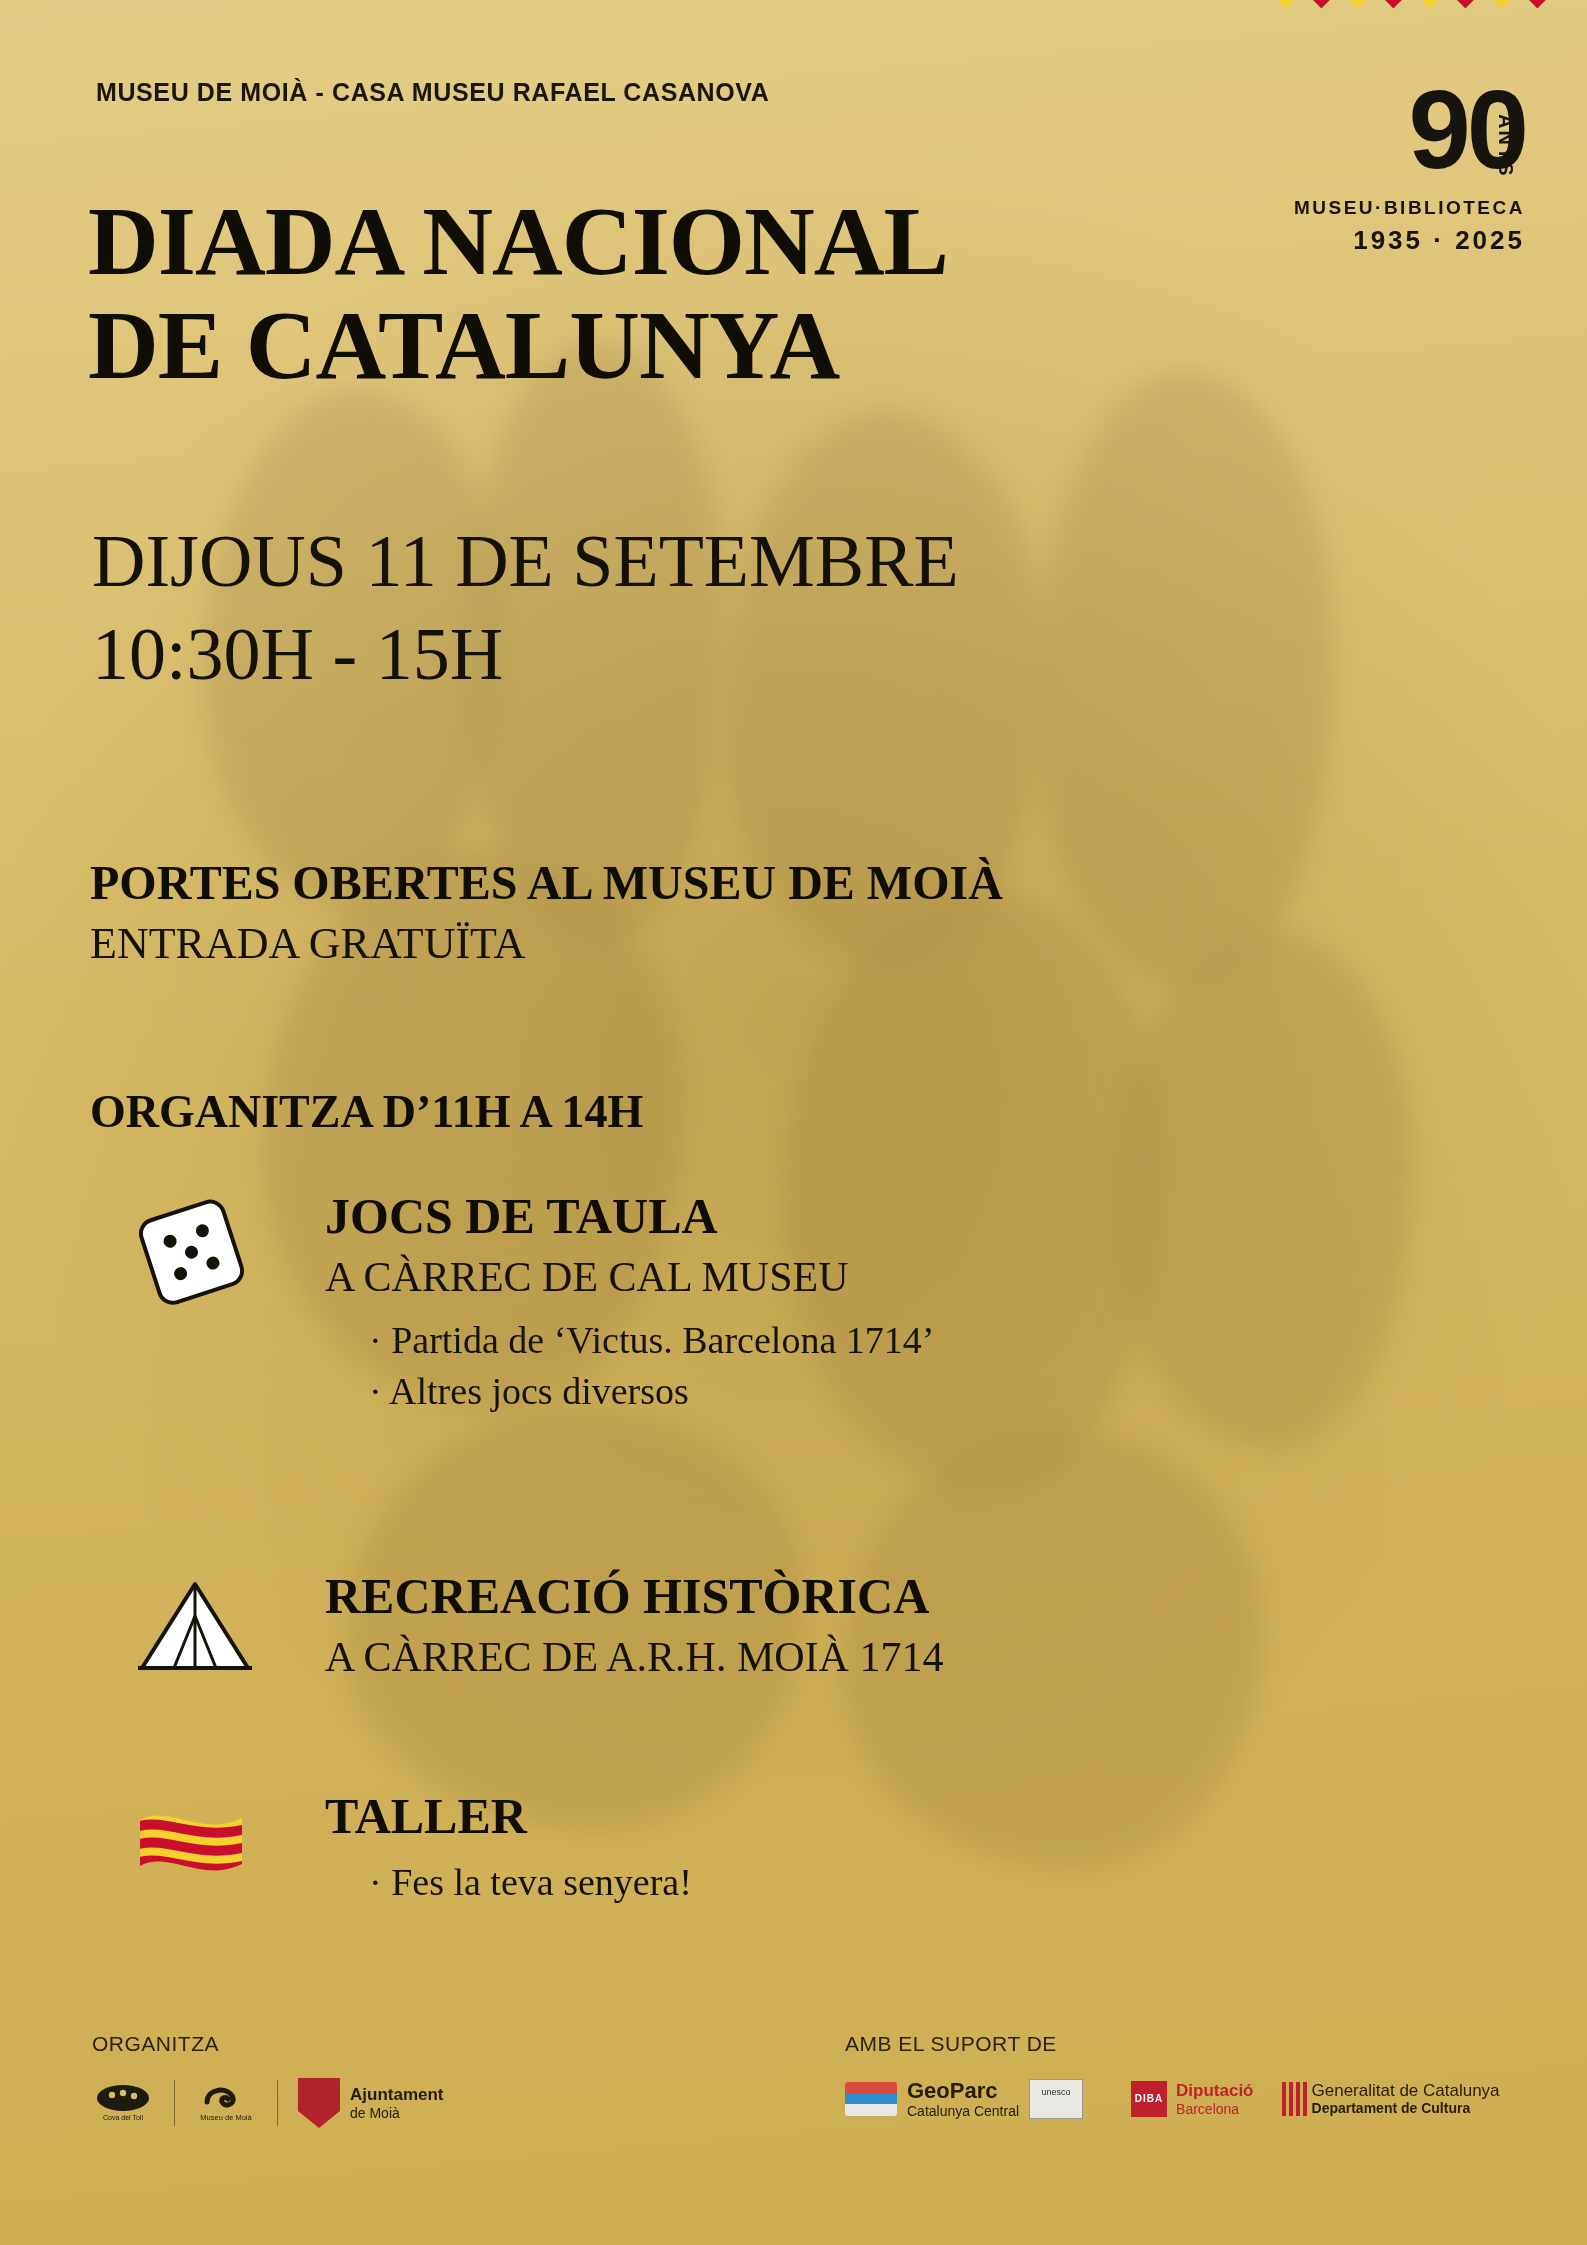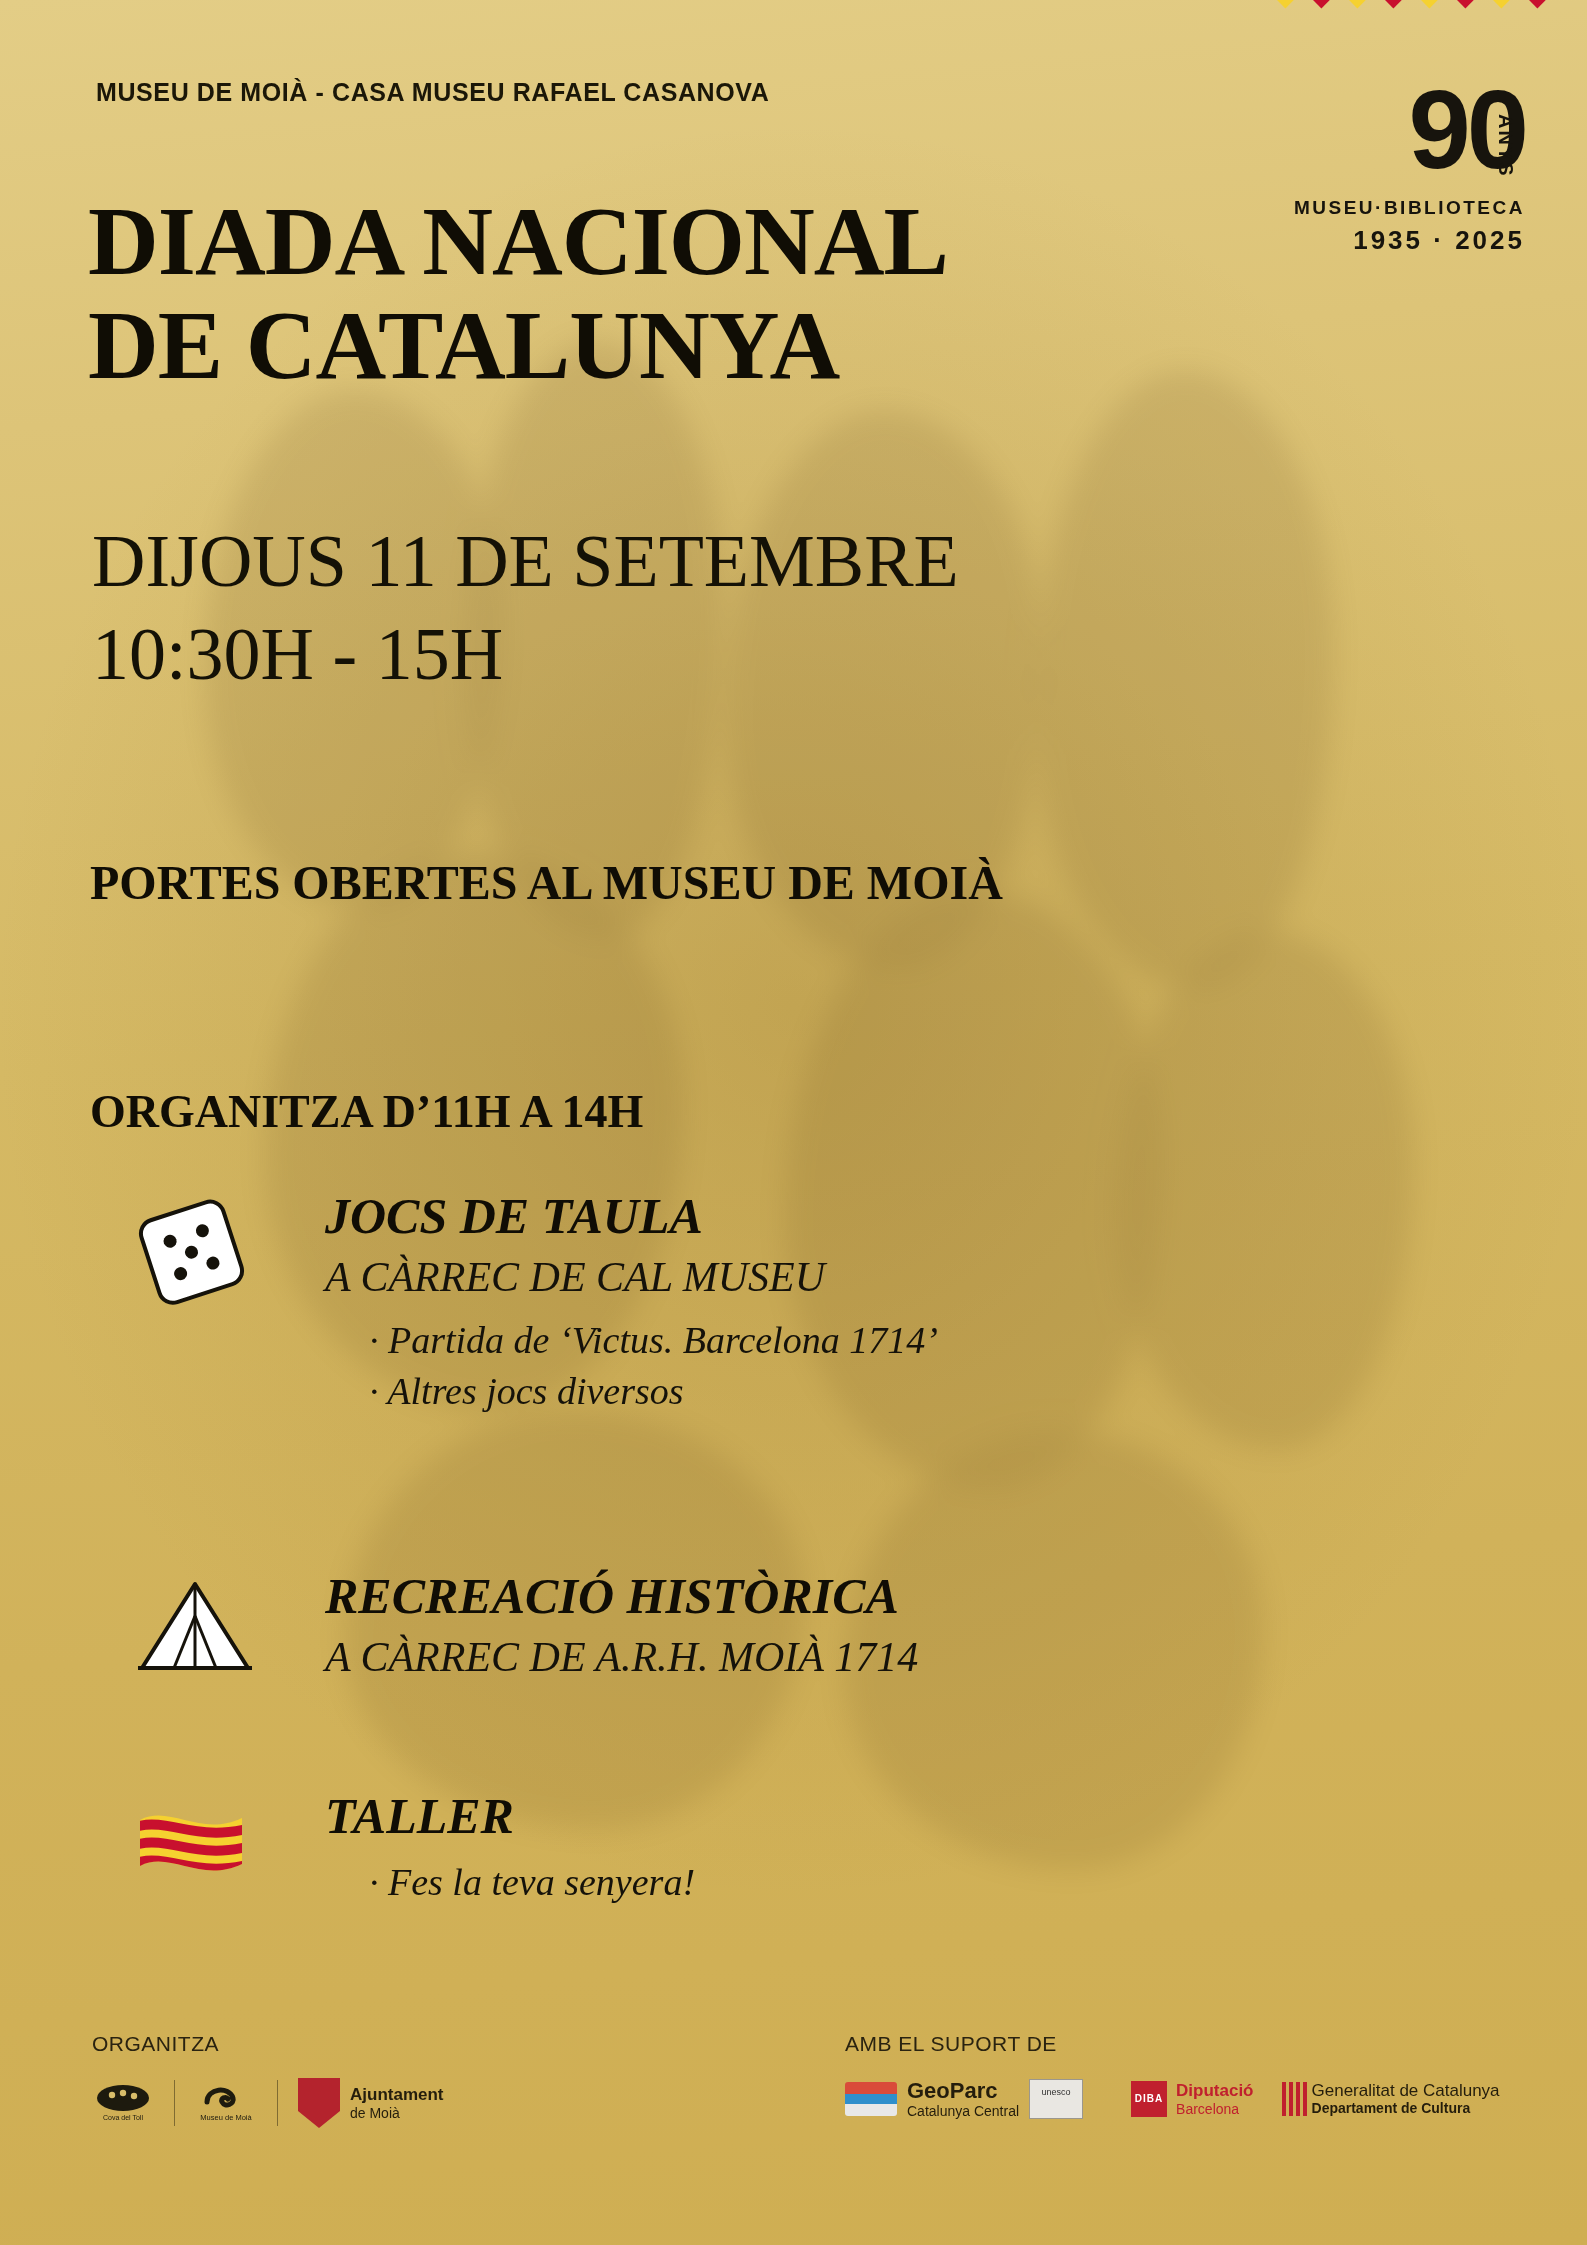--- a/index.html
+++ b/index.html
@@ -153,21 +153,20 @@
     left: 90px; top: 1085px;
     font-size: 46px;
     font-weight: 700;
     color: #100d05;
   }
 
   .act {
     position: absolute;
     left: 130px;
     width: 1340px;
-    font-style: italic;
   }
   .act .icon {
     position: absolute;
     left: 0; top: 0;
     width: 140px; height: 120px;
   }
   .act .body { margin-left: 195px; }
   .act .h {
     font-size: 50px;
     font-weight: 700;
@@ -267,20 +266,21 @@
       <span>DE CATALUNYA</span>
     </h1>
 
     <div class="date">
       <div>DIJOUS 11 DE SETEMBRE</div>
       <div>10:30H - 15H</div>
     </div>
 
     <div class="open">
       <div class="l1">PORTES OBERTES AL MUSEU DE MOIÀ</div>
+      <div class="l2">ENTRADA GRATUÏTA</div>
     </div>
 
     <div class="acts-head">ORGANITZA D’11H A 14H</div>
 
     <div class="act" id="act-jocs">
       <div class="icon">
         <svg viewBox="0 0 130 120" width="130" height="120">
           <g transform="rotate(-18 65 60)">
             <rect x="18" y="18" width="86" height="86" rx="14" fill="#ffffff" stroke="#15120a" stroke-width="4"></rect>
             <circle cx="44" cy="44" r="6.5" fill="#15120a"></circle>

